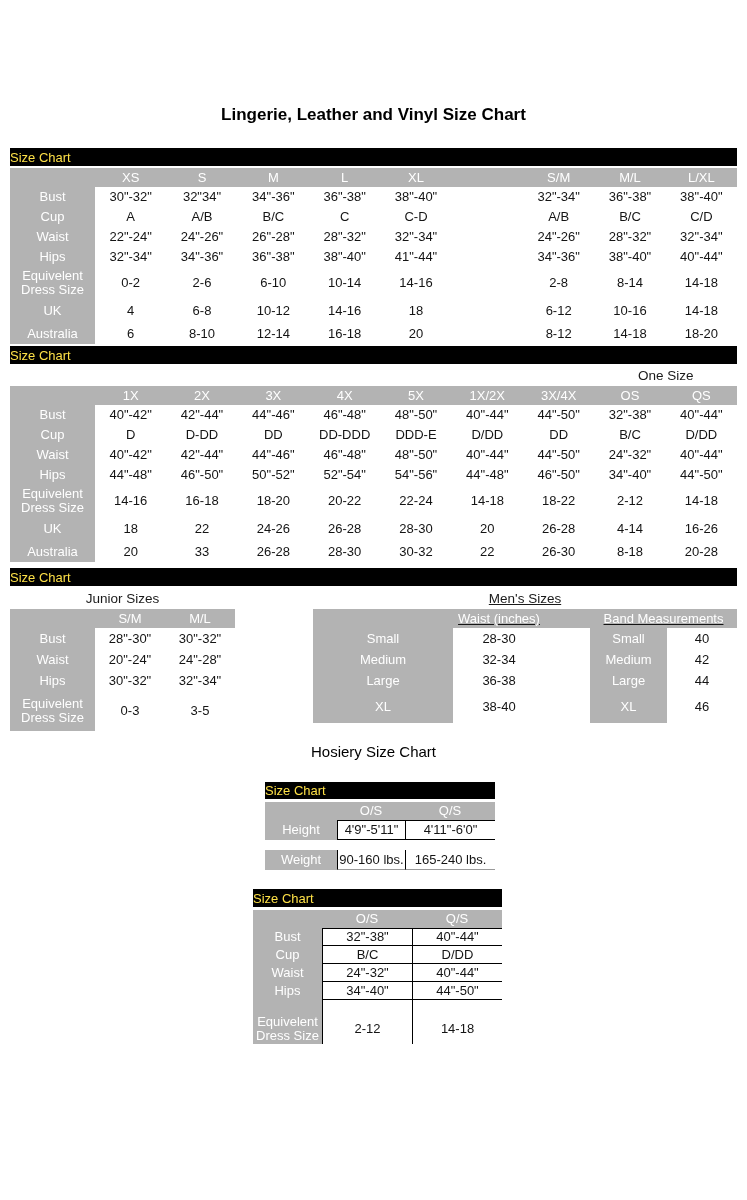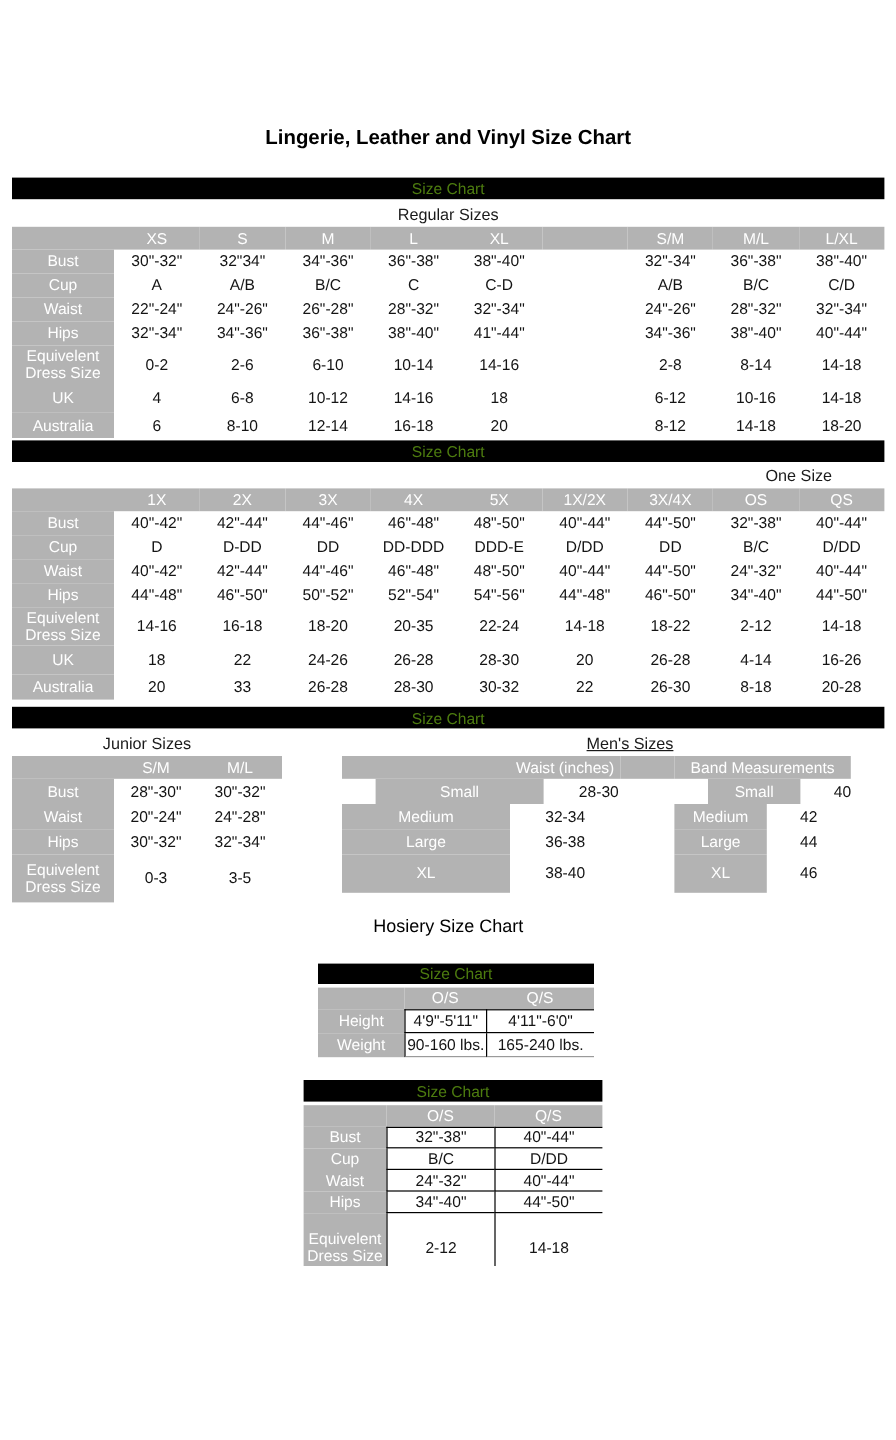--- a/index.html
+++ b/index.html
@@ -4,22 +4,22 @@
 <style>
   html,body{margin:0;padding:0;}
   body{
     width:747px;height:1200px;background:#ffffff;overflow:hidden;
     font-family:"Liberation Sans", sans-serif;color:#141414;
     --gray:#b3b3b3;--bar:#000000;
   }
   .page-title{margin:0;padding-top:105px;height:22px;text-align:center;
     font-size:17px;font-weight:bold;color:#000;}
   .container{width:727px;margin-left:10px;}
-  .bar{height:18px;background:var(--bar);color:#4d7c0f;display:flex;align-items:center;
-    justify-content:center;font-size:13px;}
+  .bar{height:18px;background:var(--bar);color:#fde047;display:flex;align-items:center;
+    justify-content:flex-start;font-size:13px;}
   .bar1{margin-top:21px;}
   .bar2{margin-top:2px;}
   .bar3{margin-top:6px;}
   .section-text{height:18px;display:flex;align-items:center;justify-content:center;
     font-size:13.5px;color:#1a1a1a;}
   .mt2{margin-top:2px;}.mt3{margin-top:3px;}
 
   .cell{display:flex;align-items:center;justify-content:center;font-size:13px;
     text-align:center;line-height:14px;}
   .gray{background:var(--gray);color:#ffffff;}
@@ -60,21 +60,20 @@
 </head>
 <body style="--gray: #b3b3b3; --bar: #000000;">
 
 <h1 class="page-title">Lingerie, Leather and Vinyl Size Chart</h1>
 
 <div class="container">
 
   <div class="bar bar1">
     <span>Size Chart</span>
   </div>
-  <div class="section-text mt3">Regular Sizes</div>
   <div id="regular-table" class="mt2">
       <div class="bt-row" style="height: 19px;">
         <div class="cell gray"></div>
         <div class="cell gray">XS</div>
         <div class="cell gray">S</div>
         <div class="cell gray">M</div>
         <div class="cell gray">L</div>
         <div class="cell gray">XL</div>
         <div class="cell gray"></div>
         <div class="cell gray">S/M</div>
@@ -233,21 +232,21 @@
         <div class="cell val">44"-48"</div>
         <div class="cell val">46"-50"</div>
         <div class="cell val">34"-40"</div>
         <div class="cell val">44"-50"</div>
       </div>
       <div class="bt-row" style="height: 32px;">
         <div class="cell gray">Equivelent Dress Size</div>
         <div class="cell val">14-16</div>
         <div class="cell val">16-18</div>
         <div class="cell val">18-20</div>
-        <div class="cell val">20-35</div>
+        <div class="cell val">20-22</div>
         <div class="cell val">22-24</div>
         <div class="cell val">14-18</div>
         <div class="cell val">18-22</div>
         <div class="cell val">2-12</div>
         <div class="cell val">14-18</div>
       </div>
       <div class="bt-row" style="height: 24px;">
         <div class="cell gray">UK</div>
         <div class="cell val">18</div>
         <div class="cell val">22</div>
@@ -304,27 +303,27 @@
           <div class="cell val">32"-34"</div>
         </div>
         <div class="jr-row" style="height: 40px;">
           <div class="cell gray">Equivelent Dress Size</div>
           <div class="cell val">0-3</div>
           <div class="cell val">3-5</div>
         </div>
       </div>
     <div class="titles-gap"></div>
     <div id="mens-table">
-        <div class="mn-row" style="height: 19px;">
+        <div class="mn-row" style="height: 19px; text-decoration: underline;">
           <div class="cell gray"></div>
           <div class="cell gray">Waist (inches)</div>
           <div class="cell gray"></div>
           <div class="cell gray" style="grid-column: 4 / 6;">Band Measurements</div>
         </div>
-        <div class="mn-row" style="height: 21px; margin-left: 28px;">
+        <div class="mn-row" style="height: 21px;">
           <div class="cell gray">Small</div>
           <div class="cell val">28-30</div>
           <div class="cell "></div>
           <div class="cell gray">Small</div>
           <div class="cell val">40</div>
         </div>
         <div class="mn-row" style="height: 21px;">
           <div class="cell gray">Medium</div>
           <div class="cell val">32-34</div>
           <div class="cell "></div>
@@ -357,21 +356,21 @@
         <div class="hs-row" style="height: 18px;">
           <div class="cell gray"></div>
           <div class="cell gray">O/S</div>
           <div class="cell gray">Q/S</div>
         </div>
         <div class="hs-row" style="height: 20px;">
           <div class="cell gray">Height</div>
           <div class="cell val hs-val first">4'9"-5'11"</div>
           <div class="cell val hs-val first">4'11"-6'0"</div>
         </div>
-        <div class="hs-row" style="height: 20px;">
+        <div class="hs-row" style="height: 20px; margin-top: 10px;">
           <div class="cell gray">Weight</div>
           <div class="cell val hs-val last">90-160 lbs.</div>
           <div class="cell val hs-val last">165-240 lbs.</div>
         </div>
       </div>
   </div>
 
   <div class="viv-wrap">
     <div class="bar" style="height:18px;margin-bottom:3px;">
       <span>Size Chart</span>

